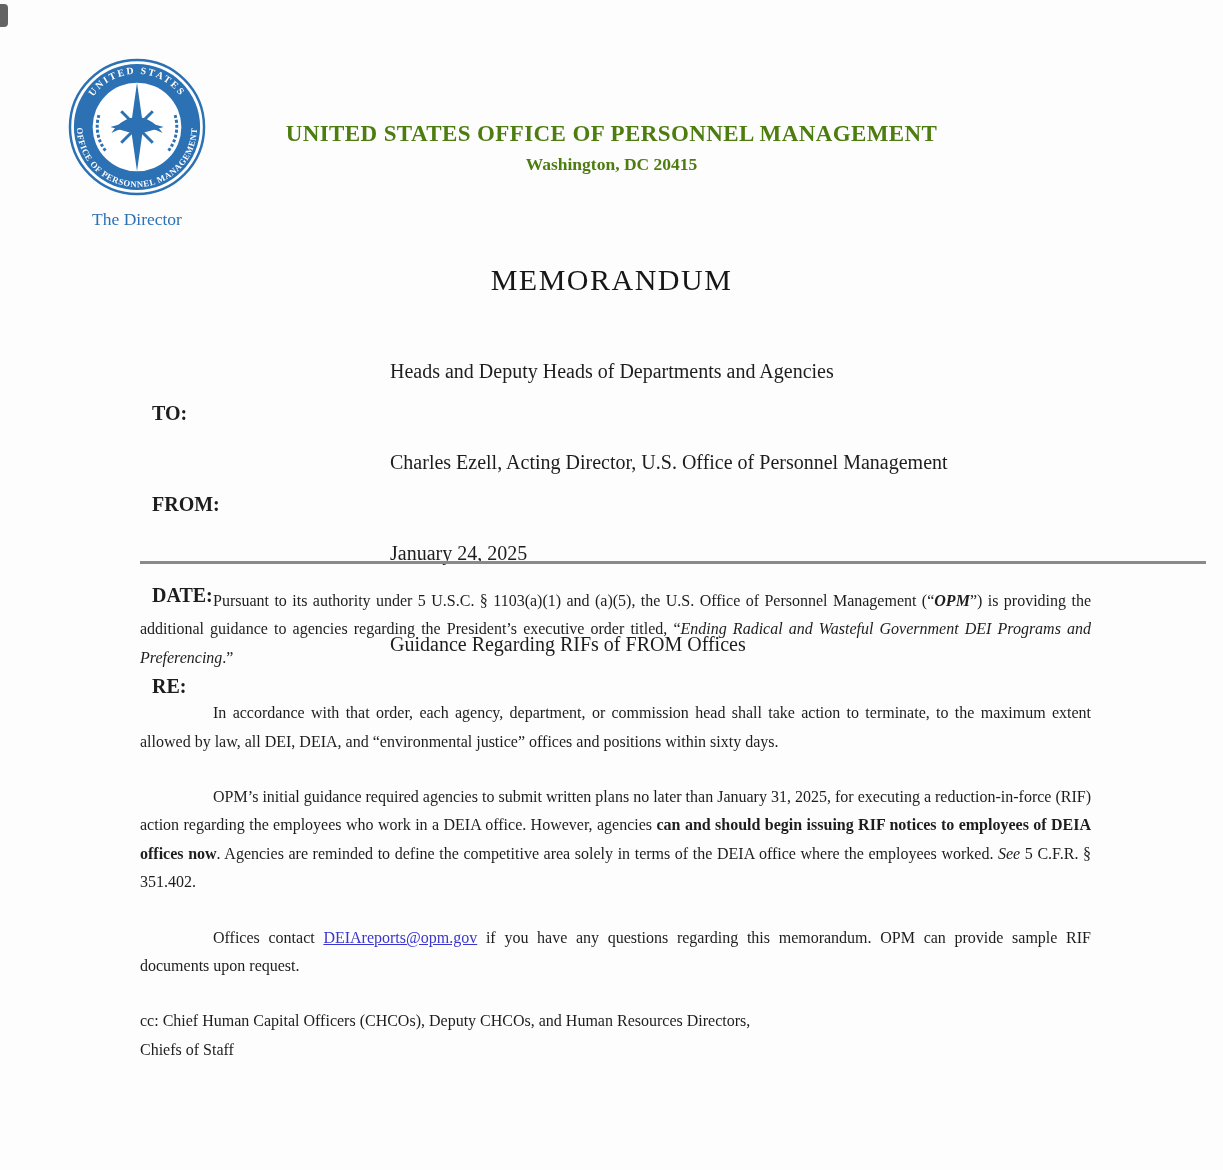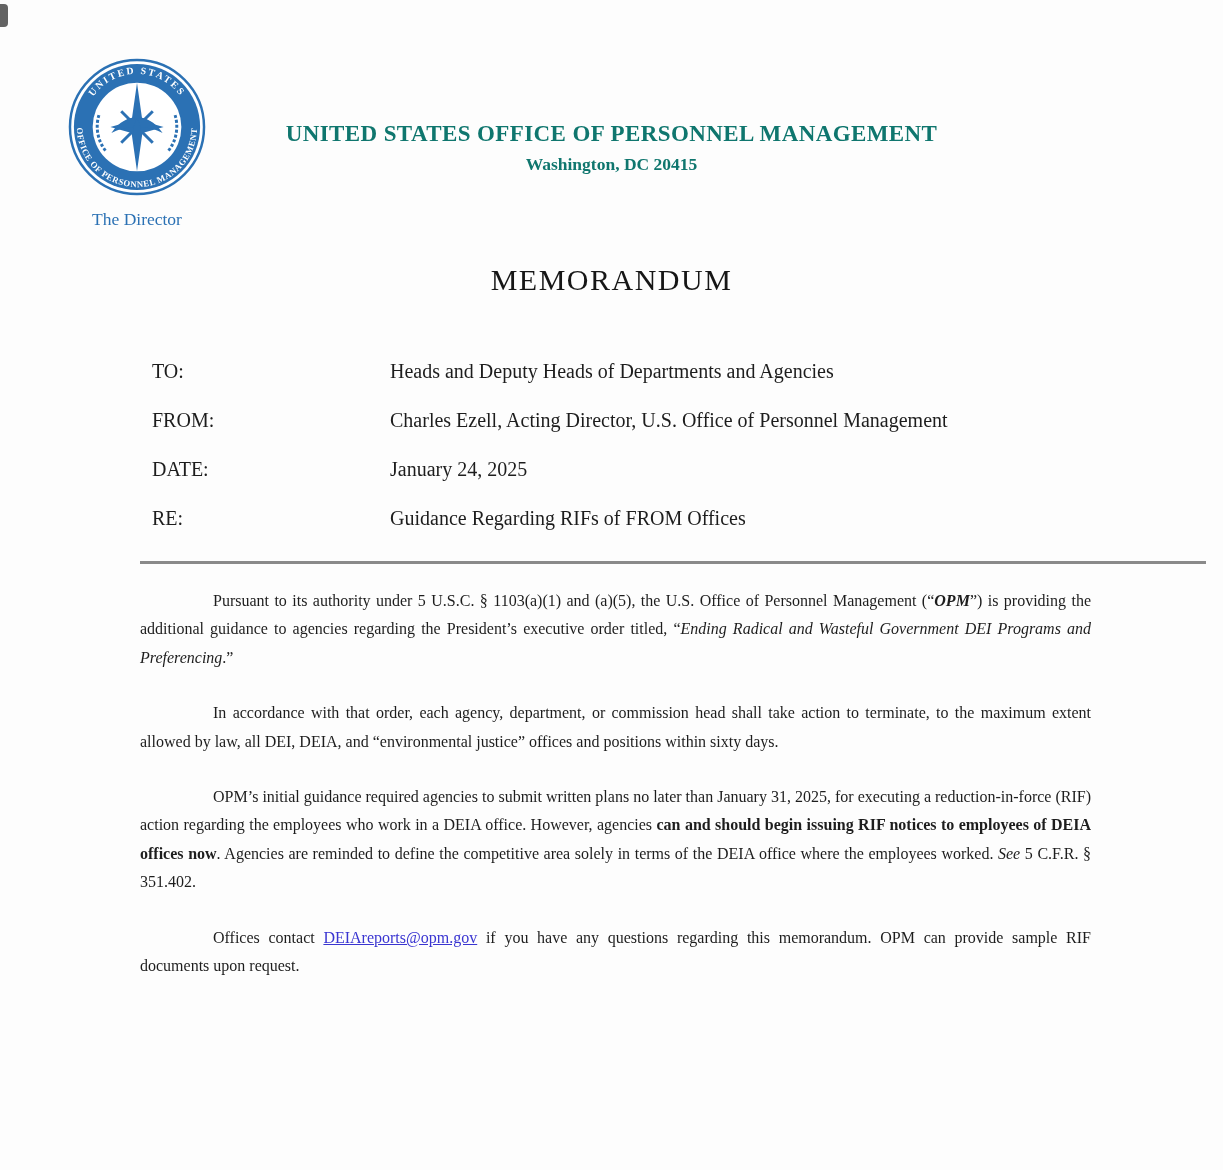--- a/index.html
+++ b/index.html
@@ -16,34 +16,34 @@
   .artifact {
     position:absolute; left:0; top:4px; width:8px; height:23px;
     background:#3c3c3c; border-radius:0 4px 4px 0; opacity:.8;
   }
   .seal-block { position:absolute; left:66px; top:58px; width:142px; text-align:center; }
   .seal { display:block; margin:0 auto; }
   .seal-text { fill:#ffffff; font-family:"Liberation Serif","DejaVu Serif",serif; font-weight:bold; }
   .st-top { font-size:10px; letter-spacing:2px; }
   .st-bottom { font-size:8.8px; letter-spacing:0.6px; }
   .director { margin-top:13px; font-size:17.5px; color:#2b71b4; }
-  .org { position:absolute; top:121px; left:0; width:100%; text-align:center; color:#0f766e; }
+  .org { position:absolute; top:121px; left:0; width:100%; text-align:center; color:#4d7c0f; }
   .org-name { font-size:23px; font-weight:bold; letter-spacing:0.4px; }
   .org-addr { font-size:17.5px; font-weight:bold; margin-top:7px; }
   .memo-title {
     position:absolute; top:263px; left:0; width:100%;
     text-align:center; font-size:30px; font-weight:400;
     letter-spacing:1.5px; color:#161616;
   }
   .fields {
     position:absolute; left:152px; top:360px; width:945px;
     display:grid; grid-template-columns:238px 1fr; row-gap:26px;
     font-size:20px;
   }
-  .field-label { font-weight:normal; }
+  .field-label { font-weight:bold;margin-top:42px; }
   .rule {
     position:absolute; left:140px; top:561px; width:1066px; height:2.5px;
     background:#8a8a8a; border:none;
   }
   .memo-body {
     position:absolute; left:140px; top:587px; width:951px;
     font-size:16px; line-height:28.4px; text-align:justify;
   }
   .memo-body p { margin:0 0 27px 0; text-indent:73px; }
   .memo-body p.no-indent { text-indent:0; text-align:left; margin-bottom:0; }
@@ -106,15 +106,16 @@
       <div class="field-value">Guidance Regarding RIFs of FROM Offices</div>
     </div>
 
   <hr class="rule">
 
   <div class="memo-body" id="body">
       <p><span class="seg-normal">Pursuant to its authority under 5 U.S.C. § 1103(a)(1) and (a)(5), the U.S. Office of Personnel Management (“</span><span class="seg-bold-italic">OPM</span><span class="seg-normal">”) is providing the additional guidance to agencies regarding the President’s executive order titled, “</span><span class="seg-italic">Ending Radical and Wasteful Government DEI Programs and Preferencing</span><span class="seg-normal">.”</span></p>
       <p><span class="seg-normal">In accordance with that order, each agency, department, or commission head shall take action to terminate, to the maximum extent allowed by law, all DEI, DEIA, and “environmental justice” offices and positions within sixty days.</span></p>
       <p><span class="seg-normal">OPM’s initial guidance required agencies to submit written plans no later than January 31, 2025, for executing a reduction-in-force (RIF) action regarding the employees who work in a DEIA office. However, agencies </span><span class="seg-bold">can and should begin issuing RIF notices to employees of DEIA offices now</span><span class="seg-normal">. Agencies are reminded to define the competitive area solely in terms of the DEIA office where the employees worked. </span><span class="seg-italic">See</span><span class="seg-normal"> 5 C.F.R. § 351.402.</span></p>
       <p><span class="seg-normal">Offices contact </span><a class="seg-link">DEIAreports@opm.gov</a><span class="seg-normal"> if you have any questions regarding this memorandum. OPM can provide sample RIF documents upon request.</span></p>
+      <p class="no-indent"><span class="seg-normal">cc: Chief Human Capital Officers (CHCOs), Deputy CHCOs, and Human Resources Directors,</span><br><span class="seg-normal">Chiefs of Staff</span></p>
     </div>
 
 </div>
 
 </body></html>

